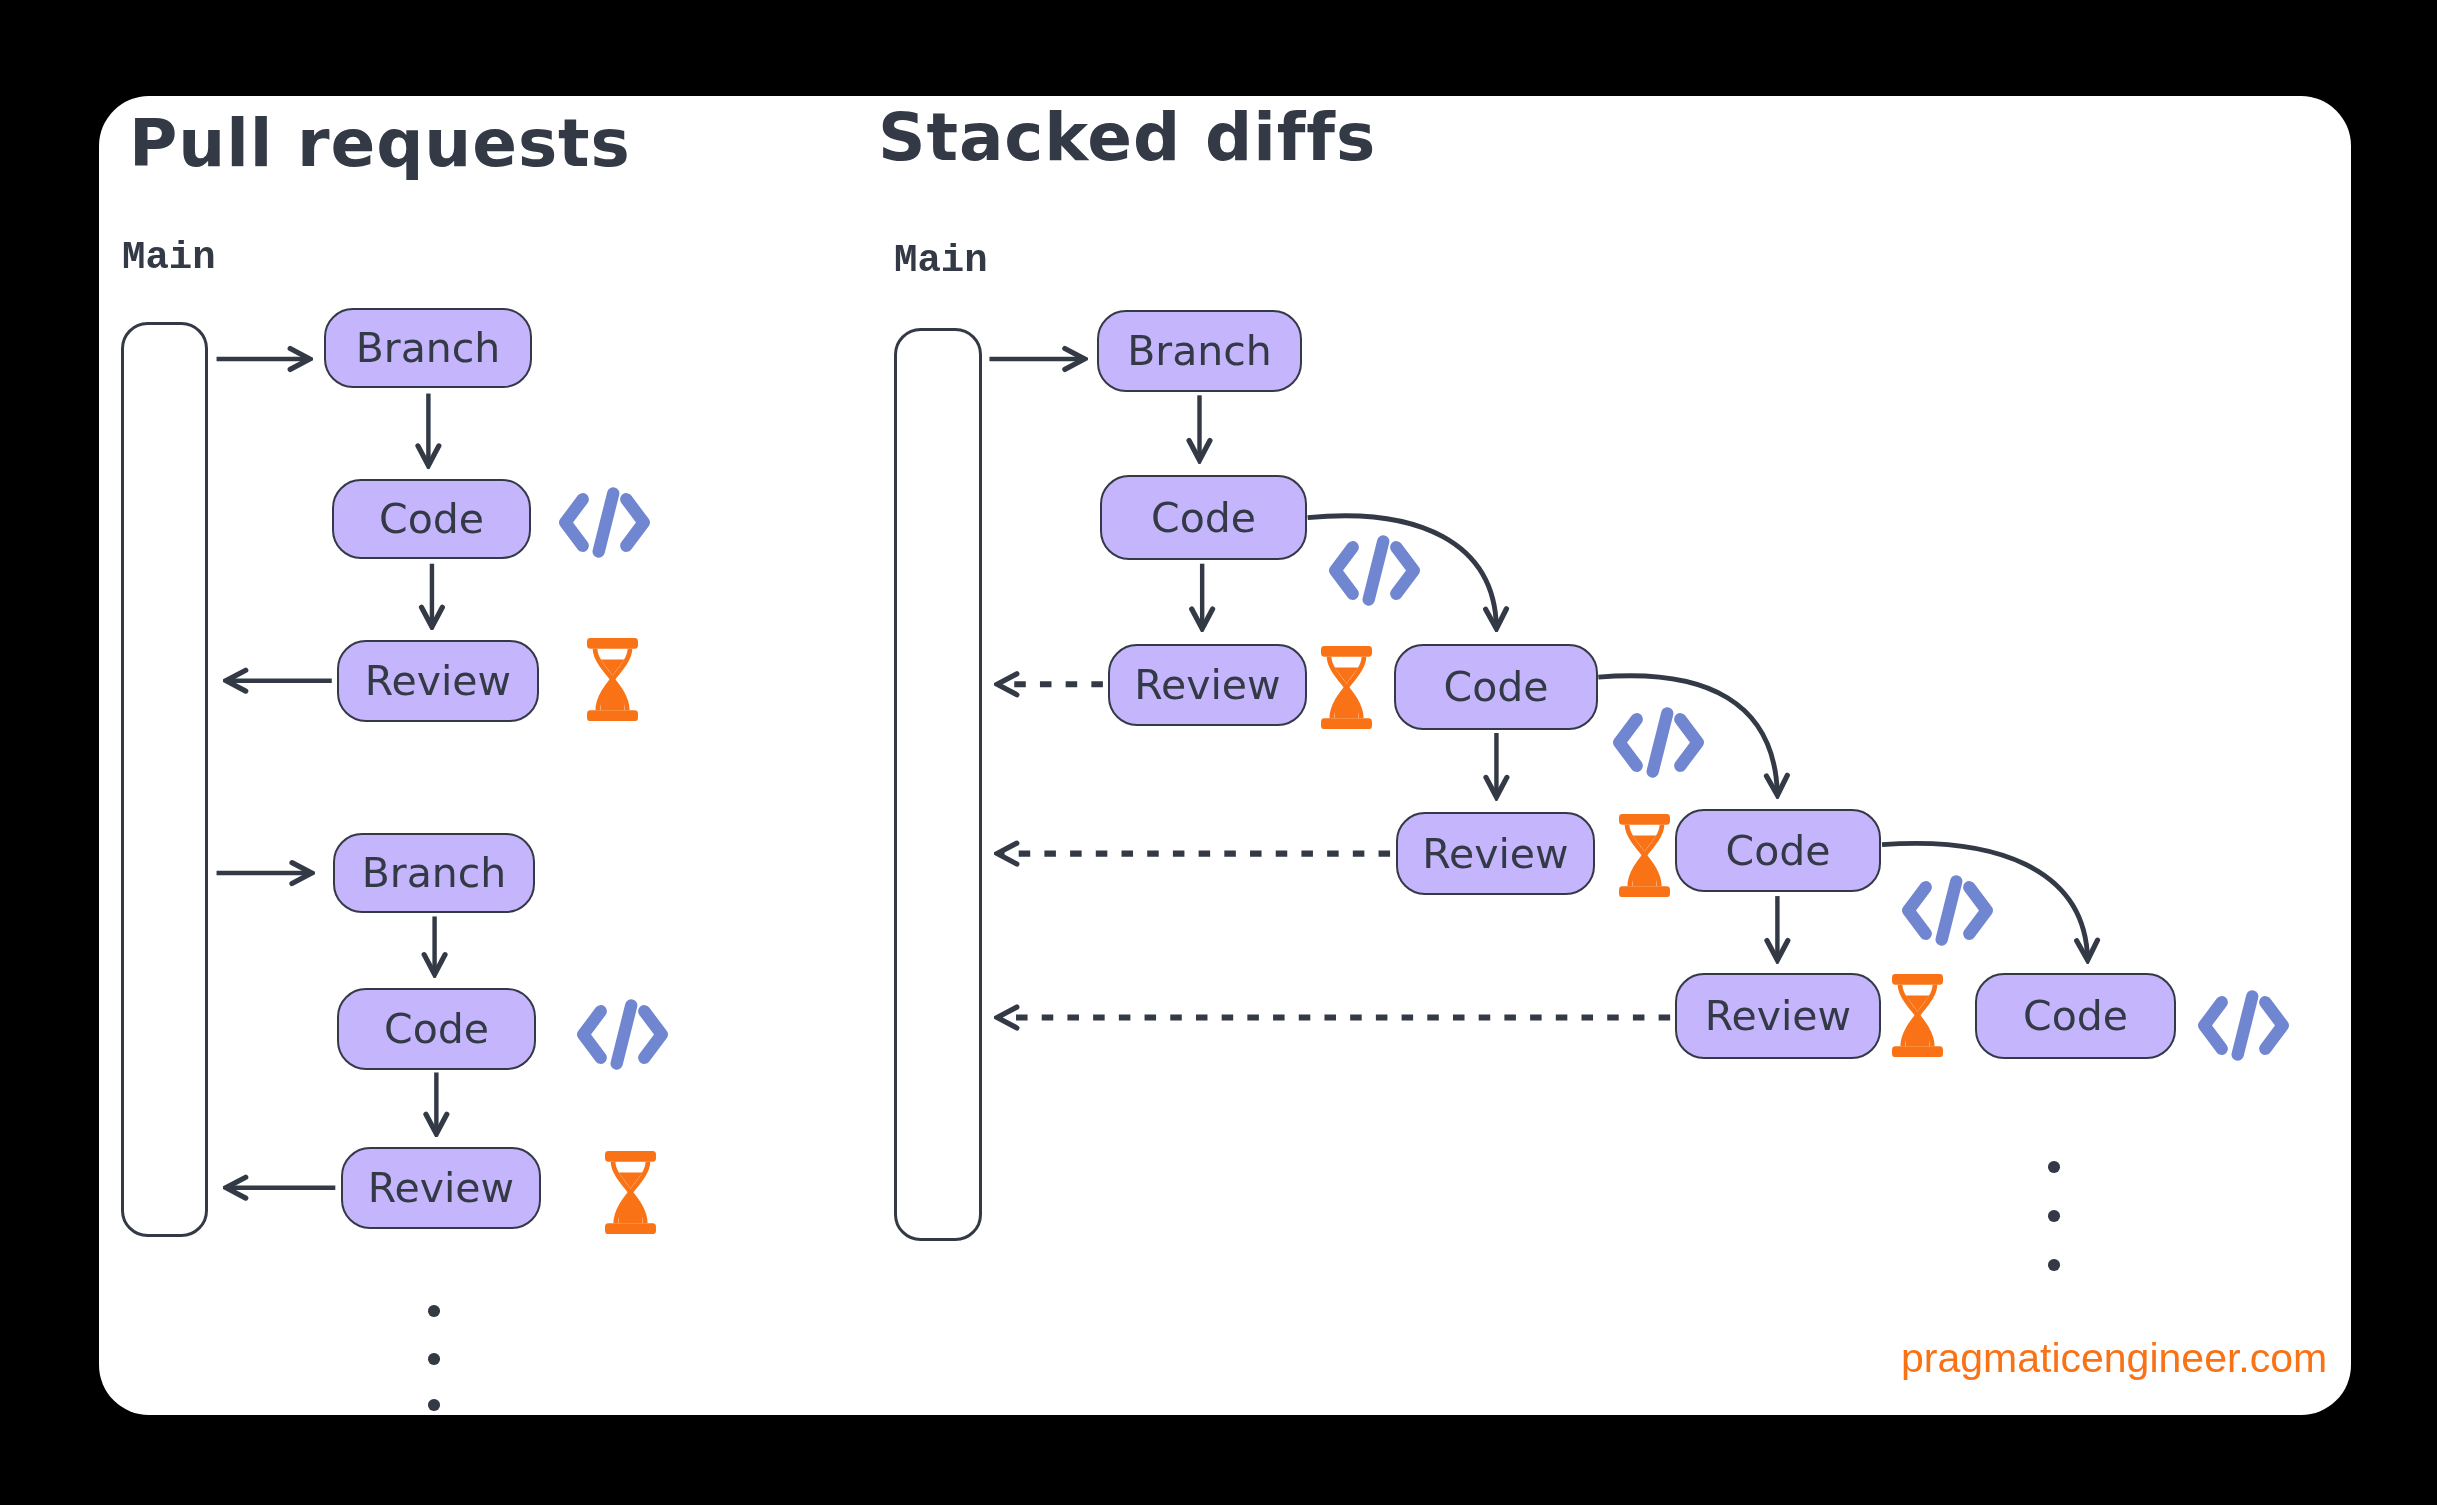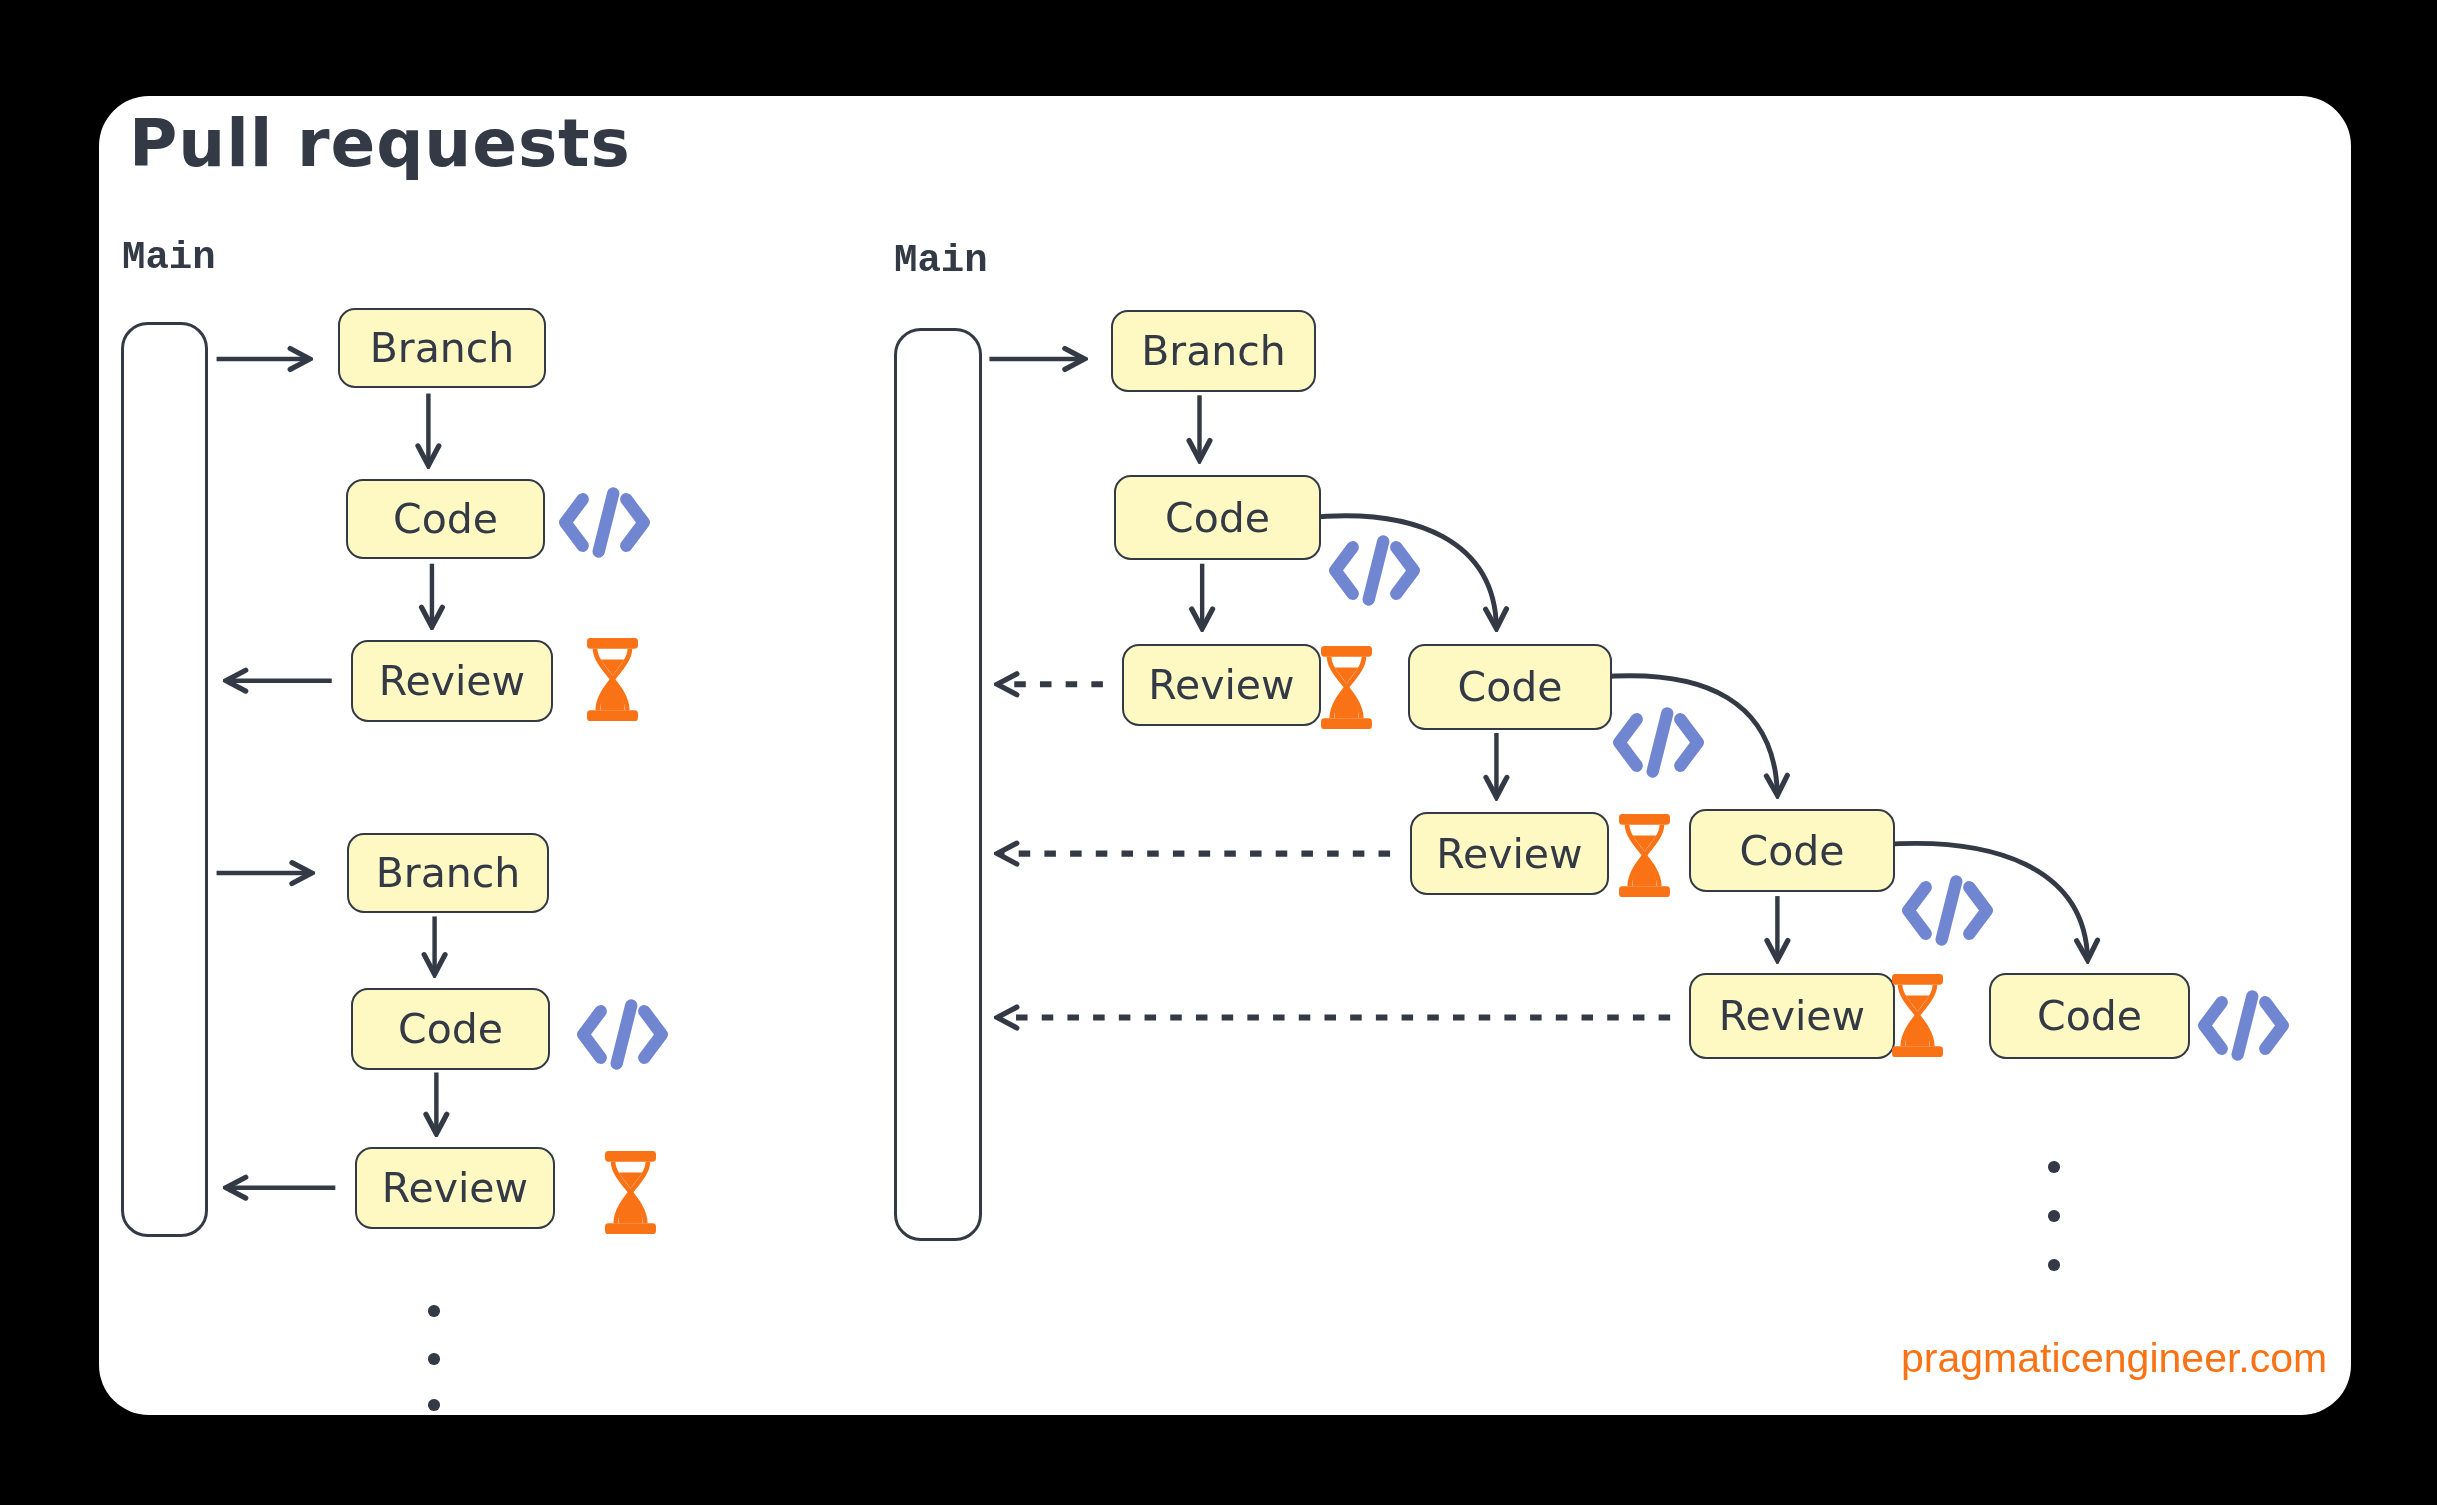--- a/index.html
+++ b/index.html
@@ -5,43 +5,44 @@
   html,body{margin:0;padding:0;background:#000;}
   #stage{position:relative;width:2306px;height:1505px;background:var(--background,#000);
          font-family:"DejaVu Sans",sans-serif;overflow:hidden;padding-left:48px;}
   .card{position:absolute;left:99px;top:96px;width:2252px;height:1319px;
         background:var(--card,#fff);border-radius:50px;}
   .title{position:absolute;font-size:66px;font-weight:600;letter-spacing:0.9px;
          color:var(--stroke,#333a46);}
   .mainlbl{position:absolute;font-size:39px;font-weight:600;color:var(--stroke,#333a46);font-family:Liberation Mono, monospace;}
   .bar{position:absolute;background:#fff;border:3.1px solid var(--stroke,#333a46);
        border-radius:26.6px;box-sizing:border-box;}
-  .node{position:absolute;background:#fef9c3;border:2.7px solid var(--stroke,#333a46);
-        border-radius:17px;box-sizing:border-box;display:flex;align-items:center;
-        justify-content:center;font-size:41px;font-weight:500;color:var(--stroke,#333a46);margin-left:14px;}
+  .node{position:absolute;background:#c4b5fd;border:2.7px solid var(--stroke,#333a46);
+        border-radius:29px;box-sizing:border-box;display:flex;align-items:center;
+        justify-content:center;font-size:41px;font-weight:500;color:var(--stroke,#333a46);}
   #arrows{position:absolute;left:0;top:0;pointer-events:none;}
   .arr{stroke:var(--stroke,#333a46);fill:none;stroke-width:5;}
   .arr.curve{stroke-width:5.5;}
   .arr.dash{stroke-width:7;stroke-dasharray:13 16;}
   .ah{stroke:var(--stroke,#333a46);fill:none;stroke-width:4.5;stroke-linecap:round;}
   .cico{position:absolute;color:var(--code-icon-blue,#7186d0);}
   .hico{position:absolute;color:var(--hourglass-orange,#f97316);}
   .dot{position:absolute;width:11.5px;height:11.5px;border-radius:50%;
        background:var(--stroke,#333a46);}
   #site{position:absolute;left:1901px;top:1335px;width:408px;text-align:left;
         font-size:41px;color:var(--website-orange,#f97316);
         font-family:"Liberation Sans",sans-serif;}
 </style>
 </head>
 <body>
 
 <div id="stage">
   <div class="card"></div>
 
   <div class="title" style="left:129px;top:105px">Pull requests</div>
+  <div class="title" style="left:878px;top:99px">Stacked diffs</div>
   <div class="mainlbl" style="left:122px;top:236px">Main</div>
   <div class="mainlbl" style="left:894px;top:239px">Main</div>
 
   <div class="bar" style="left:121px;top:322px;width:87px;height:915px"></div>
   <div class="bar" style="left:894px;top:328px;width:88px;height:913px"></div>
 
   <svg id="arrows" width="2438" height="1505" viewBox="0 0 2750 1698">
     <defs>
       <marker id="ah" viewBox="0 0 26 26" refX="22" refY="13" markerWidth="34" markerHeight="34" markerUnits="userSpaceOnUse" orient="auto">
         <path class="ah" d="M6 4 L23 13 L6 22"></path>

